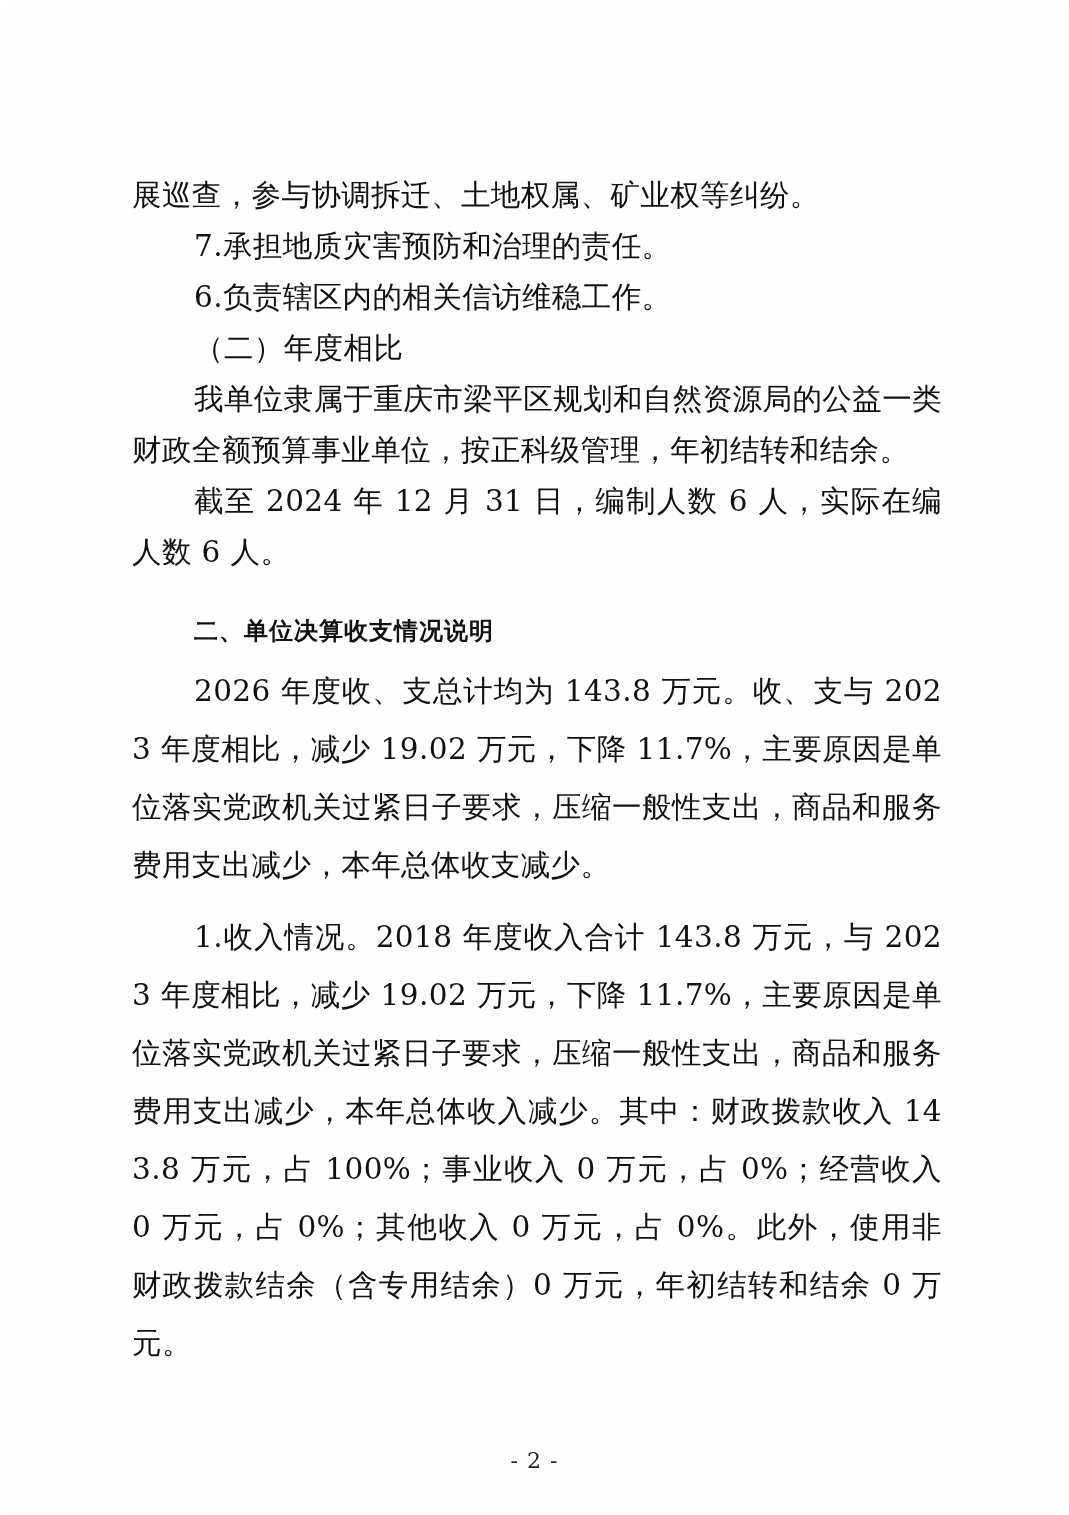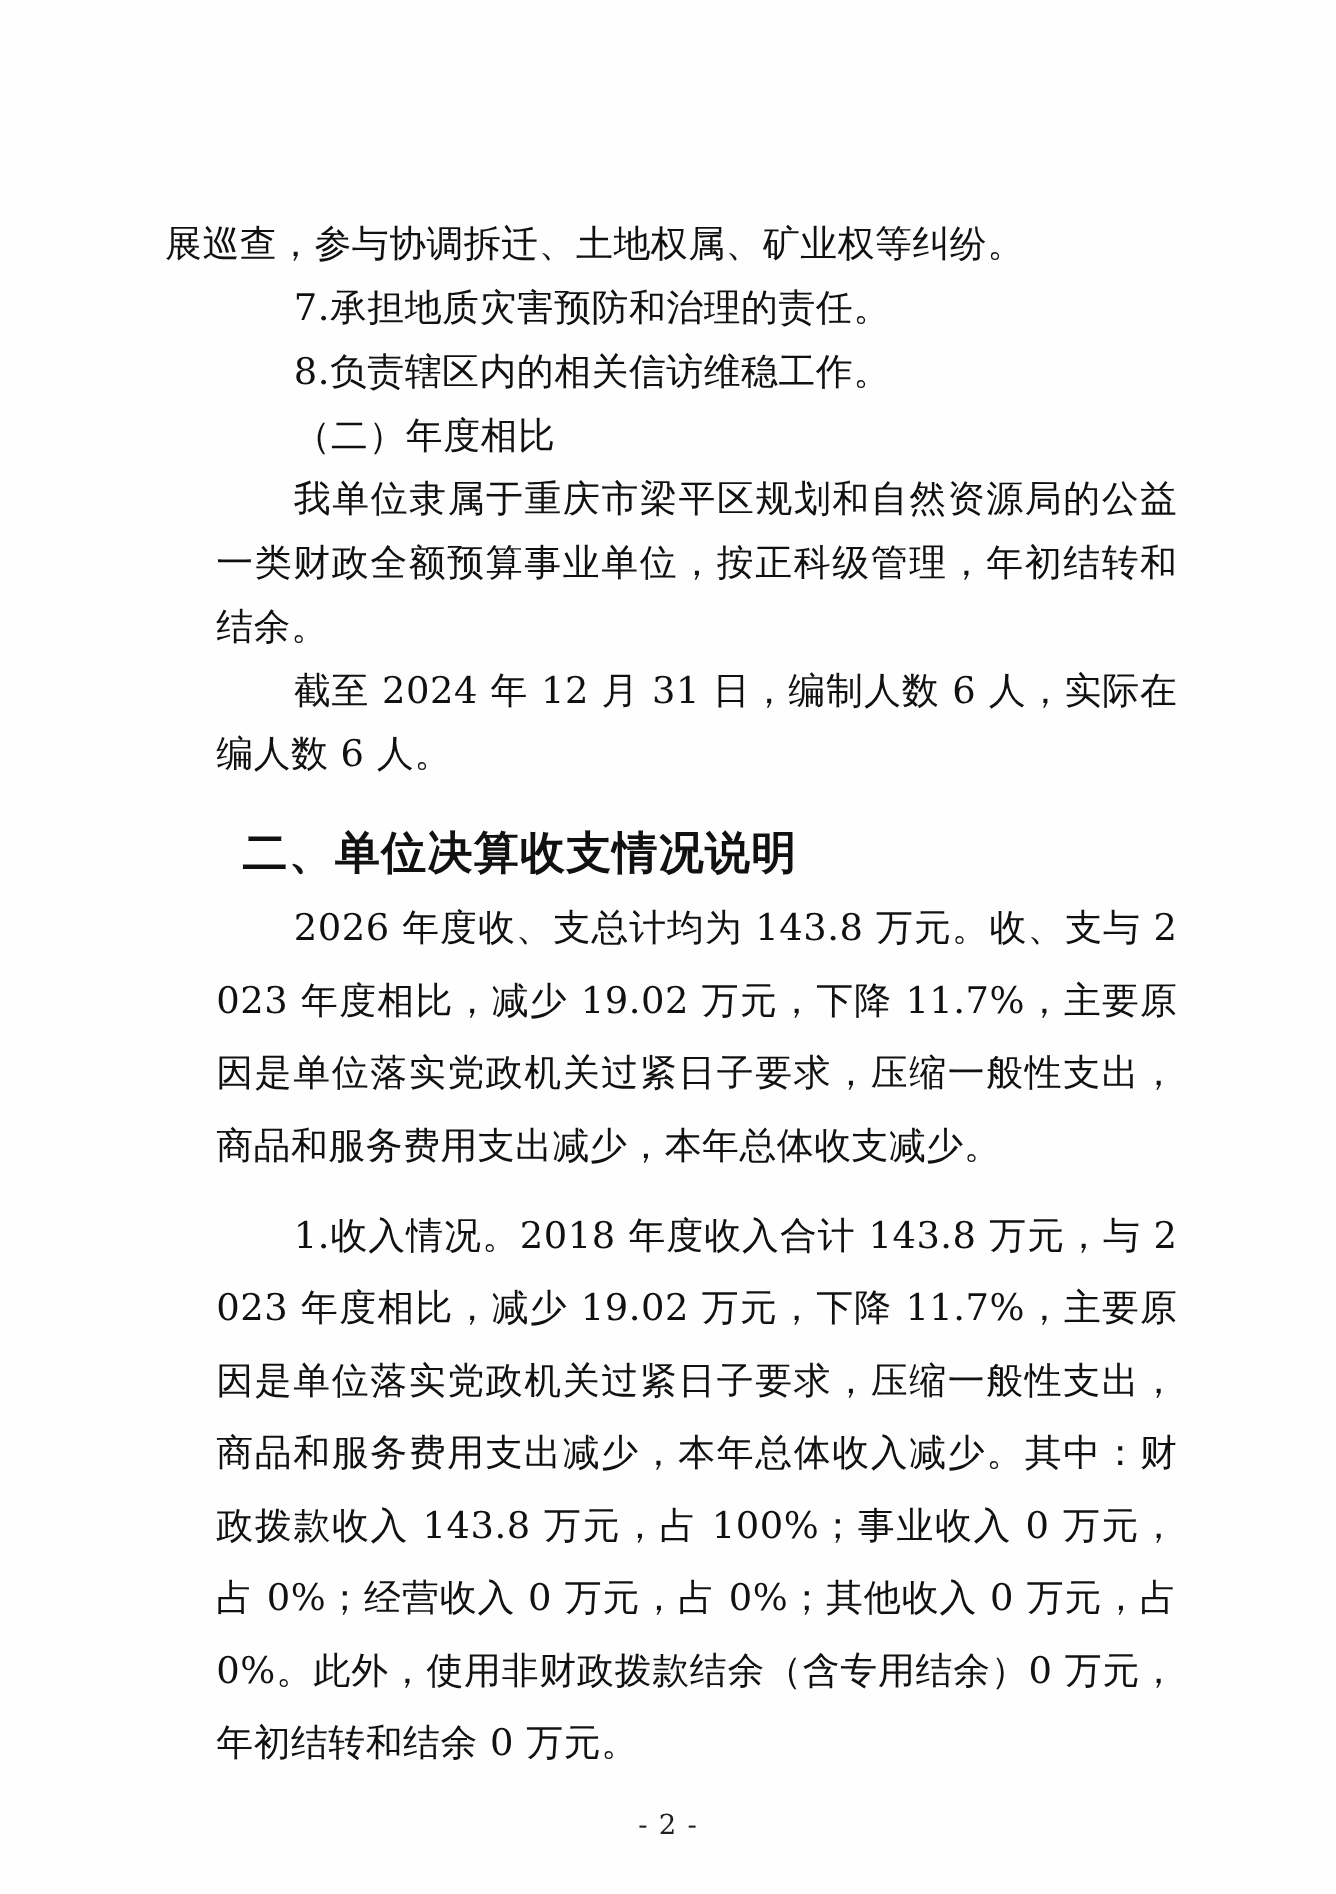--- a/index.html
+++ b/index.html
@@ -34,24 +34,23 @@
     font-size: 29.5px;
     line-height: 51px;
     letter-spacing: 0.4px;
     text-align: justify;
     text-justify: inter-ideograph;
     margin: 0 0 0 0;
     word-break: break-all;
   }
   .indent {
     text-indent: 62px;
-    margin-left: 41px;
   }
   .heading {
-    font-size: 36px;
+    font-size: 24px;
     font-weight: bold;
     line-height: 58px;
     text-indent: 62px;
     margin: 10px 0 2px 0;
     letter-spacing: 1px;
     font-family: Liberation Serif, serif;
   }
   .spaced {
     line-height: 58px;
   }
@@ -72,21 +71,21 @@
 </head>
 <body>
 
 <div class="page">
   <div class="content">
 
     <p class="para">展巡查，参与协调拆迁、土地权属、矿业权等纠纷。</p>
 
     <p class="para indent">7.承担地质灾害预防和治理的责任。</p>
 
-    <p class="para indent">8.负责辖区内的相关信访维稳工作。</p>
+    <p class="para indent">6.负责辖区内的相关信访维稳工作。</p>
 
     <p class="para indent">（二）年度相比</p>
 
     <p class="para indent">我单位隶属于重庆市梁平区规划和自然资源局的公益一类财政全额预算事业单位，按正科级管理，年初结转和结余。</p>
 
     <p class="para indent">截至 2024 年 12 月 31 日，编制人数 6 人，实际在编人数 6 人。</p>
 
     <div class="block-gap"></div>
 
     <p class="heading">二、单位决算收支情况说明</p>

